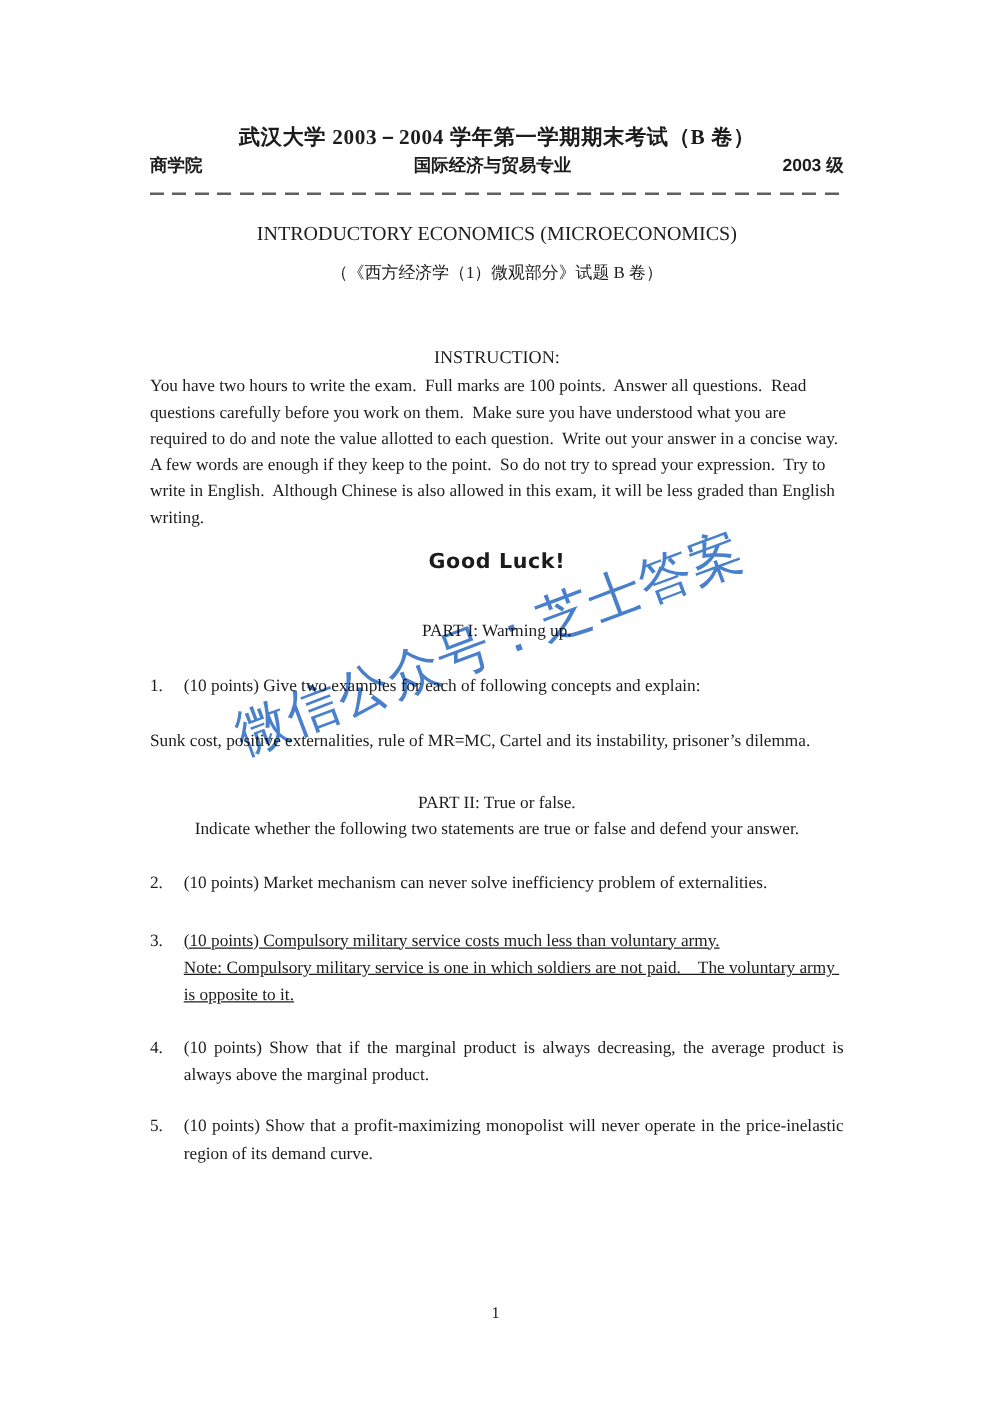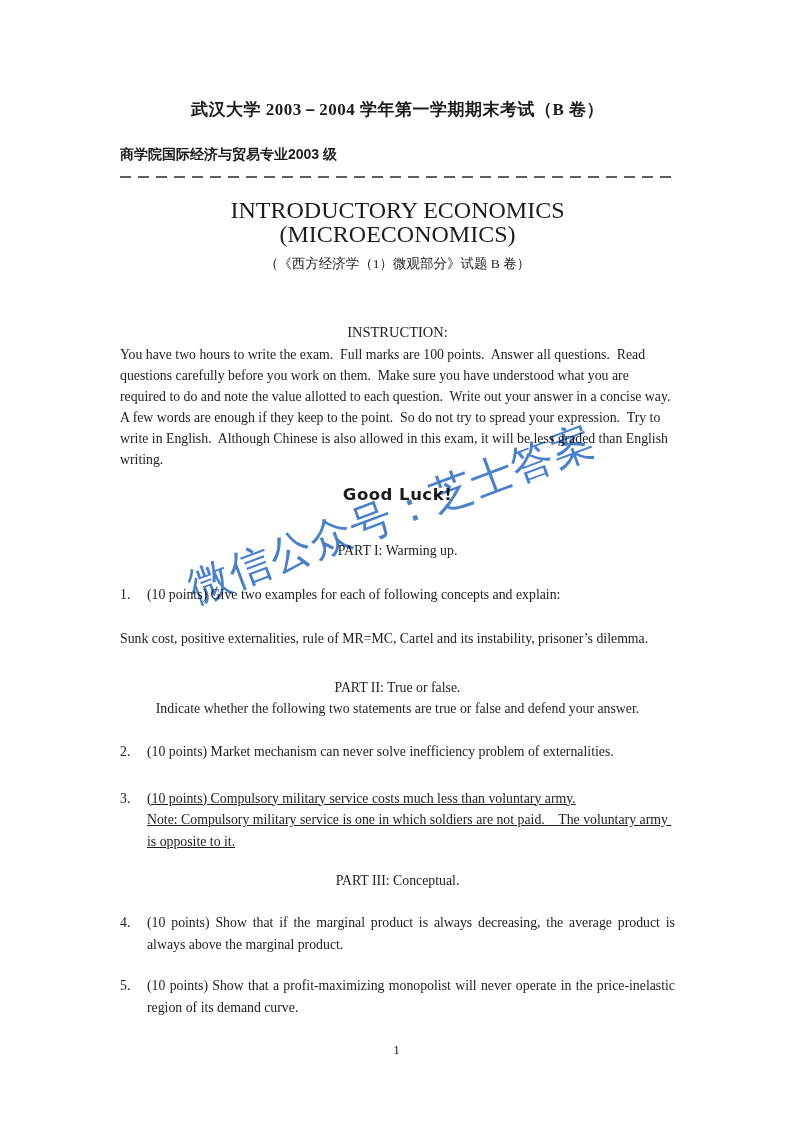--- a/index.html
+++ b/index.html
@@ -24,37 +24,38 @@
   
   .cn-title {
     text-align: center;
     font-size: 17px;
     font-weight: 600;
     line-height: 22px;
     letter-spacing: 0.5px;
   }
   .cn-meta {
     display: flex;
-    justify-content: flex-start;
-    margin-top: 23px;
+    justify-content: space-between;
+    gap: 30px;
+    margin-top: 1px;
     font-size: 14px;
     font-weight: 700;
     line-height: 20px;
     font-family: "Liberation Sans", "DejaVu Sans", sans-serif;
   }
   .dashline {
     margin-top: 12px;
     height: 2px;
     background: repeating-linear-gradient(90deg, #5f5f5f 0 11px, transparent 11px 18px);
   }
 
   .en-title {
     margin-top: 20px;
     text-align: center;
-    font-size: 24px;
+    font-size: 16px;
     line-height: 24px;
   }
   .en-sub {
     margin-top: 8px;
     text-align: center;
     font-size: 13.5px;
     line-height: 20px;
   }
 
   
@@ -196,21 +197,20 @@
     </div>
 
     <div class="question q-3">
       <span class="qnum">3.</span>
       <div class="qbody">
         <p class="qtext">(10 points) Compulsory military service costs much less than voluntary army.</p>
         <p class="qtext qnote prewrap">Note: Compulsory military service is one in which soldiers are not paid.    The voluntary army is opposite to it.</p>
       </div>
     </div>
 
-    <div class="part-heading part-3">PART III: Conceptual.</div>
 
     <div class="question q-4">
       <span class="qnum">4.</span>
       <p class="qtext justify">(10 points) Show that if the marginal product is always decreasing, the average product is always above the marginal product.</p>
     </div>
 
     <div class="question q-5">
       <span class="qnum">5.</span>
       <p class="qtext justify">(10 points) Show that a profit-maximizing monopolist will never operate in the price-inelastic region of its demand curve.</p>
     </div>

